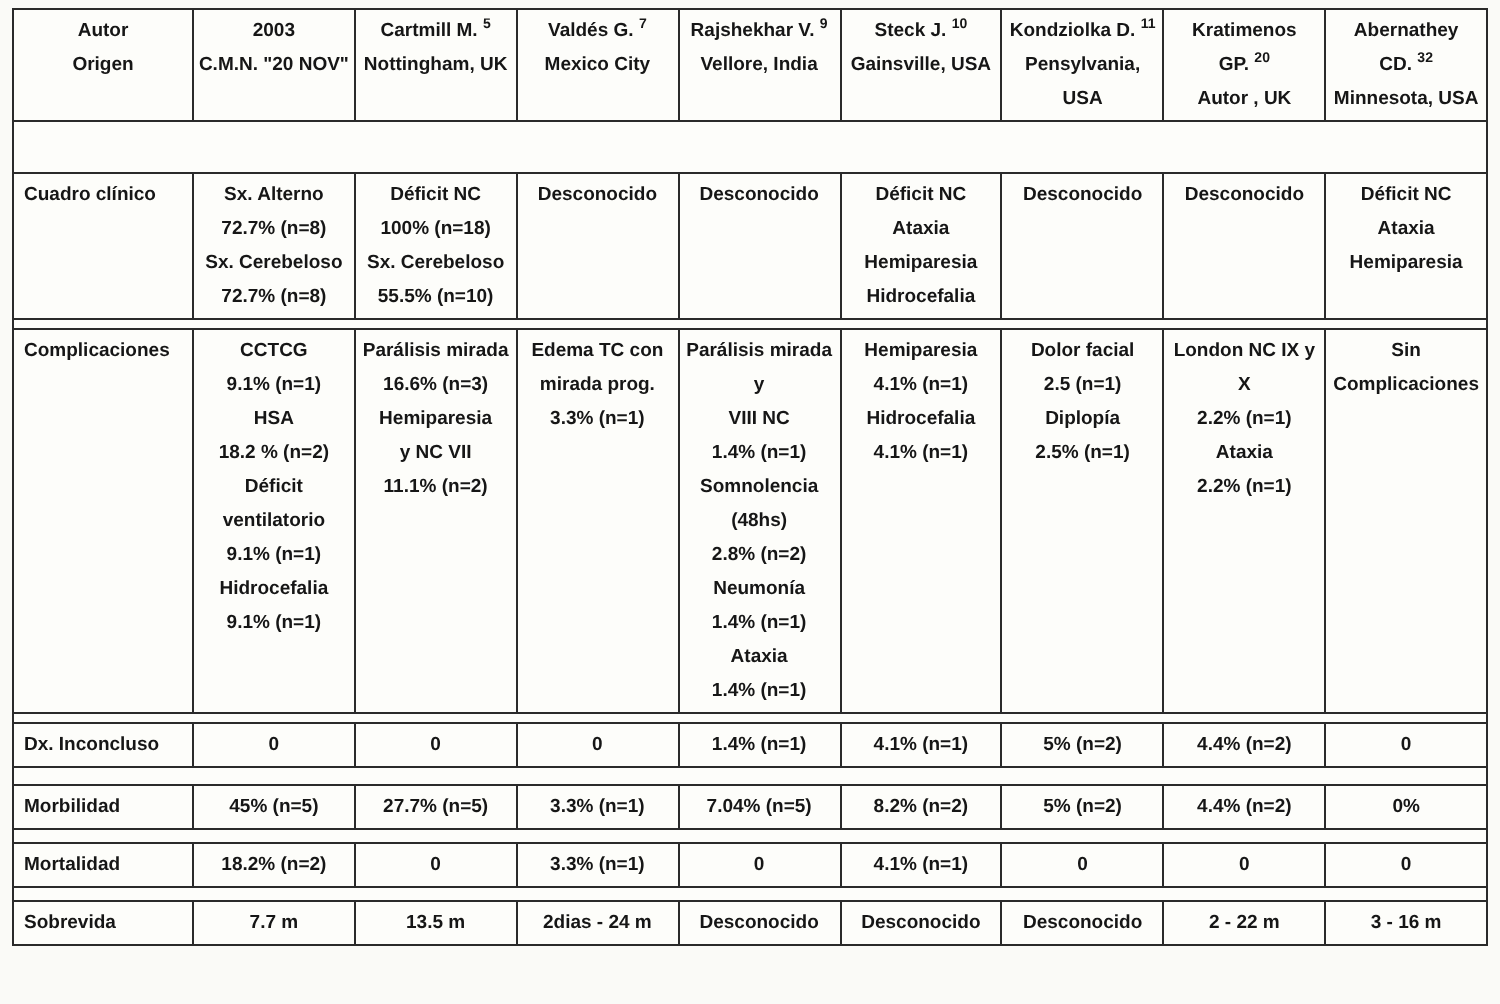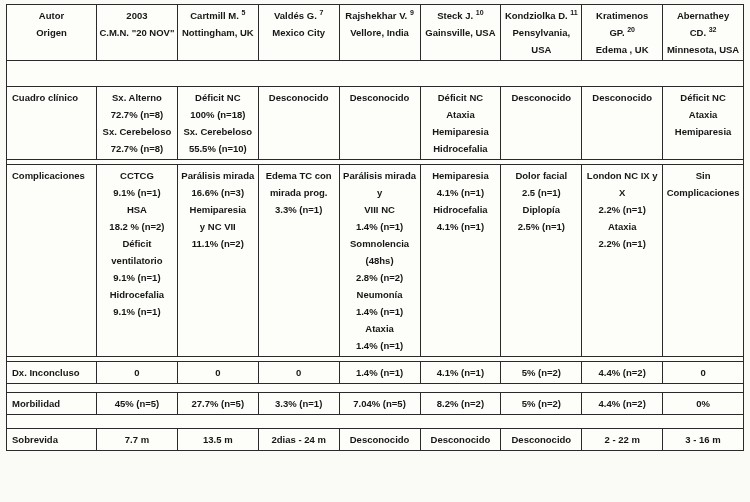--- a/index.html
+++ b/index.html
@@ -72,21 +72,21 @@
             <th class="col-head">
               <div class="hline"><span>Steck J.</span>&nbsp;<sup class="ref">10</sup></div>
               <div class="hline">Gainsville, USA</div>
             </th>
             <th class="col-head">
               <div class="hline"><span>Kondziolka D.</span>&nbsp;<sup class="ref">11</sup></div>
               <div class="hline">Pensylvania, USA</div>
             </th>
             <th class="col-head">
               <div class="hline"><span>Kratimenos GP.</span>&nbsp;<sup class="ref">20</sup></div>
-              <div class="hline">Edema , UK</div>
+              <div class="hline">Autor , UK</div>
             </th>
             <th class="col-head">
               <div class="hline"><span>Abernathey CD.</span>&nbsp;<sup class="ref">32</sup></div>
               <div class="hline">Minnesota, USA</div>
             </th>
           </tr>
           <tr class="gap" style="height: 16px;">
             <td class="gapcell" colspan="9"></td>
           </tr>
           <tr class="gap" style="height: 10px;">
@@ -245,20 +245,47 @@
             </td>
             <td class="data-cell">
               <div class="cline">4.4% (n=2)</div>
             </td>
             <td class="data-cell">
               <div class="cline">0%</div>
             </td>
           </tr>
           <tr class="gap" style="height: 7px;">
             <td class="gapcell" colspan="9"></td>
+          </tr>
+          <tr class="band">
+            <td class="label-cell">Mortalidad</td>
+            <td class="data-cell">
+              <div class="cline">18.2% (n=2)</div>
+            </td>
+            <td class="data-cell">
+              <div class="cline">0</div>
+            </td>
+            <td class="data-cell">
+              <div class="cline">3.3% (n=1)</div>
+            </td>
+            <td class="data-cell">
+              <div class="cline">0</div>
+            </td>
+            <td class="data-cell">
+              <div class="cline">4.1% (n=1)</div>
+            </td>
+            <td class="data-cell">
+              <div class="cline">0</div>
+            </td>
+            <td class="data-cell">
+              <div class="cline">0</div>
+            </td>
+            <td class="data-cell">
+              <div class="cline">0</div>
+            </td>
           </tr>
           <tr class="gap" style="height: 7px;">
             <td class="gapcell" colspan="9"></td>
           </tr>
           <tr class="band">
             <td class="label-cell">Sobrevida</td>
             <td class="data-cell">
               <div class="cline">7.7 m</div>
             </td>
             <td class="data-cell">

